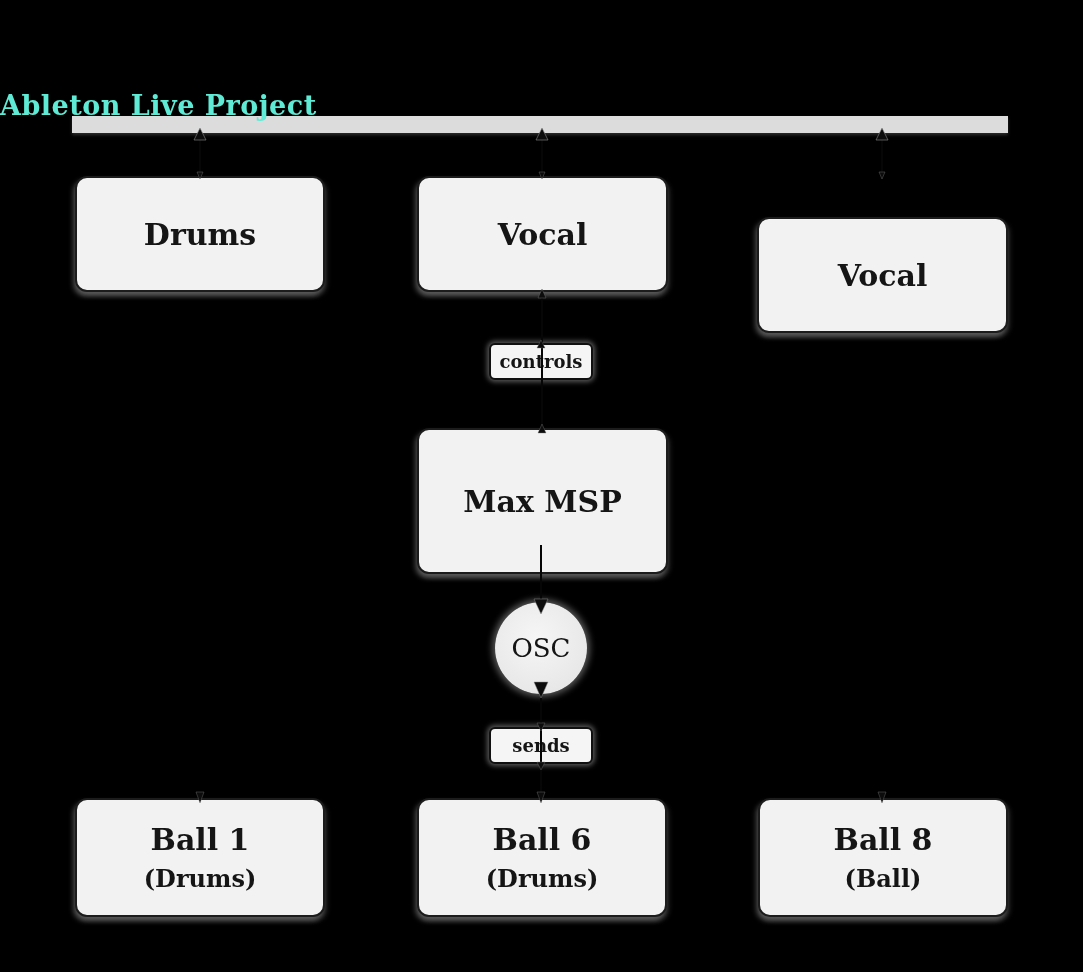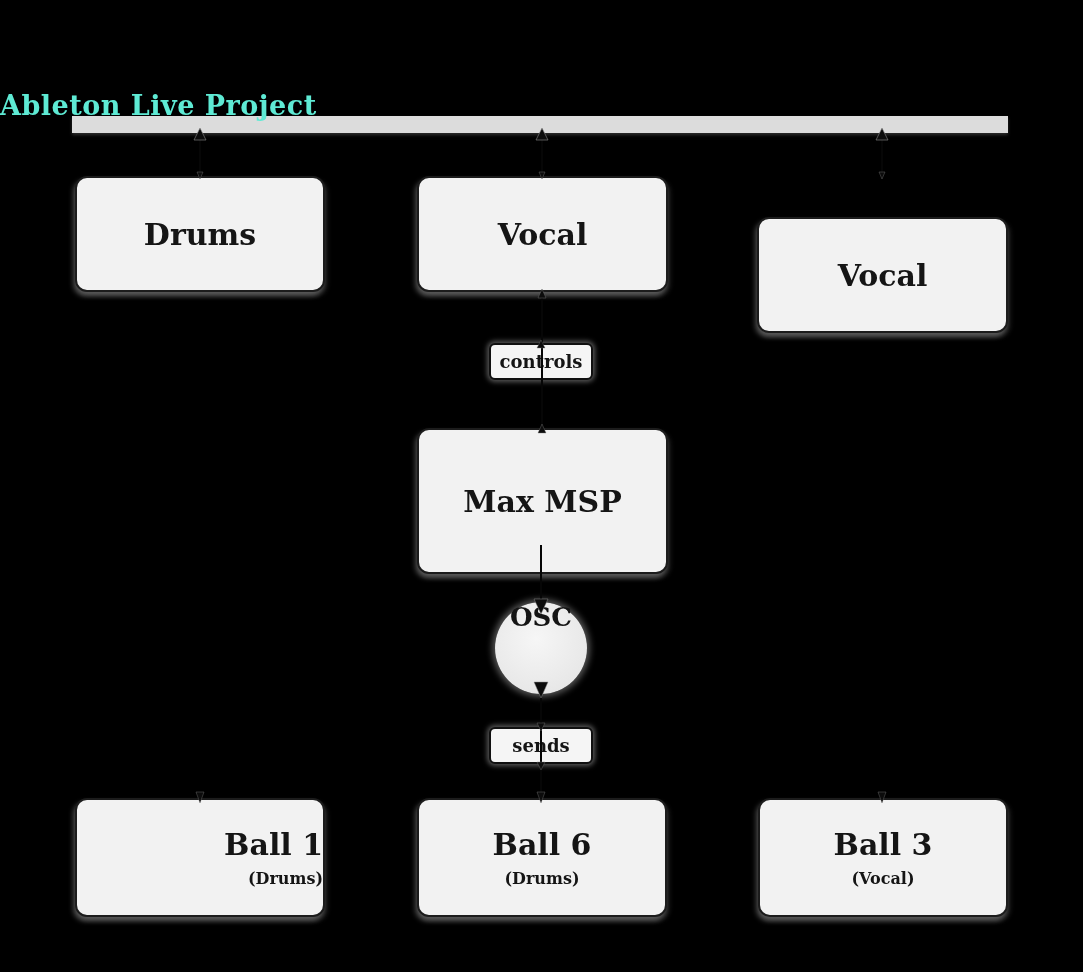--- a/index.html
+++ b/index.html
@@ -30,21 +30,21 @@
     border:2px solid #1c1c1c;
     border-radius:12px;
     display:flex;flex-direction:column;align-items:center;justify-content:center;
     z-index:2;
     box-shadow:-2px 4px 5px rgba(170,170,170,0.40), 2px 4px 5px rgba(170,170,170,0.22);
   }
   .node-label{
     font-size:30px;font-weight:bold;color:#151515;line-height:1.1;
   }
   .node-sublabel{
-    font-size:16px;font-weight:bold;color:#151515;margin-top:8px;
+    font-size:24px;font-weight:bold;color:#151515;margin-top:8px;
   }
 
   .row1{top:176px;height:116px;}
   #box-drums{left:75px;width:250px;}
   #box-synth{left:417px;width:251px;}
   #box-vocal{left:757px;width:251px;margin-top:41px;}
 
   #box-max{left:417px;top:428px;width:251px;height:146px;}
 
   
@@ -54,27 +54,27 @@
     font-size:18px;font-weight:bold;color:#151515;z-index:2;
     box-shadow:0 0 5px 2px rgba(160,160,160,0.55);
   }
   #label-controls{left:489px;top:343px;width:104px;height:37px;}
   #label-sends{left:489px;top:727px;width:104px;height:37px;}
 
   
   #osc-node{
     left:495px;top:602px;width:92px;height:92px;border-radius:50%;
     background:radial-gradient(circle at 45% 40%, #f6f6f6 0%, #e7e7e7 75%, #dedede 100%);
-    display:flex;align-items:flex-start;justify-content:center;
-    font-size:26px;font-weight:bold;color:#151515;z-index:2;
+    display:flex;align-items:center;justify-content:center;
+    font-size:26px;font-weight:normal;color:#151515;z-index:2;
     box-shadow:0 0 6px 3px rgba(185,185,185,0.45);
   }
 
   .row-balls{top:798px;height:119px;}
-  #box-ball1{left:75px;width:250px;align-items:flex-end;}
+  #box-ball1{left:75px;width:250px;}
   #box-ball2{left:417px;width:250px;}
   #box-ball3{left:758px;width:250px;}
 
   
   #edge-overlay{left:0;top:0;width:1083px;height:972px;z-index:4;pointer-events:none;}
 </style>
 </head>
 <body>
 
 <div id="diagram-title" class="abs">Ableton Live Project</div>
@@ -109,22 +109,22 @@
 
 <div id="box-ball1" class="abs node-box row-balls">
   <div class="node-label">Ball 1</div>
   <div class="node-sublabel">(Drums)</div>
 </div>
 <div id="box-ball2" class="abs node-box row-balls">
   <div class="node-label">Ball 6</div>
   <div class="node-sublabel">(Drums)</div>
 </div>
 <div id="box-ball3" class="abs node-box row-balls">
-  <div class="node-label">Ball 3</div>
-  <div class="node-sublabel">(Vocal)</div>
+  <div class="node-label">Ball 8</div>
+  <div class="node-sublabel">(Ball)</div>
 </div>
 
 <svg id="edge-overlay" class="abs" width="1083" height="972" viewBox="0 0 1083 972">
 
   <g stroke="#060606" stroke-width="2">
     <line x1="200" y1="176" x2="200" y2="136"></line>
     <line x1="542" y1="176" x2="542" y2="136"></line>
     <line x1="882" y1="176" x2="882" y2="136"></line>
     <line x1="542" y1="292" x2="542" y2="428"></line>
     <line x1="541" y1="545" x2="541" y2="602"></line>

